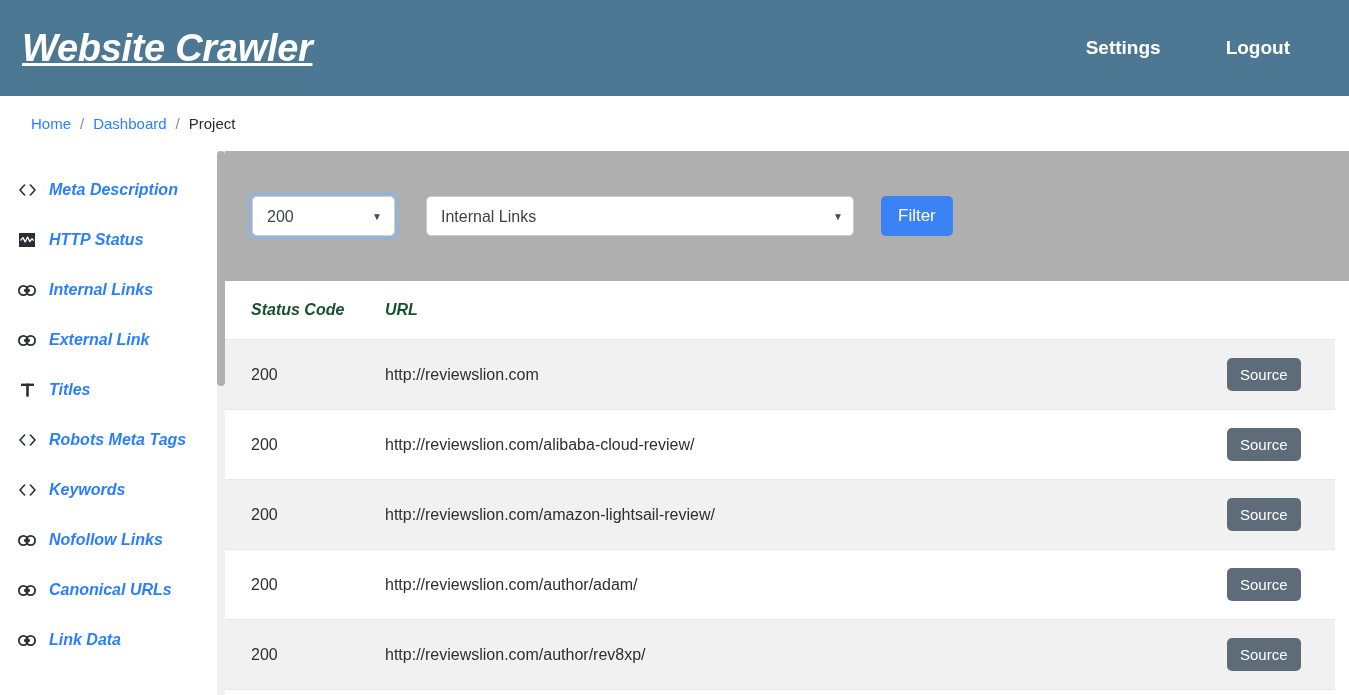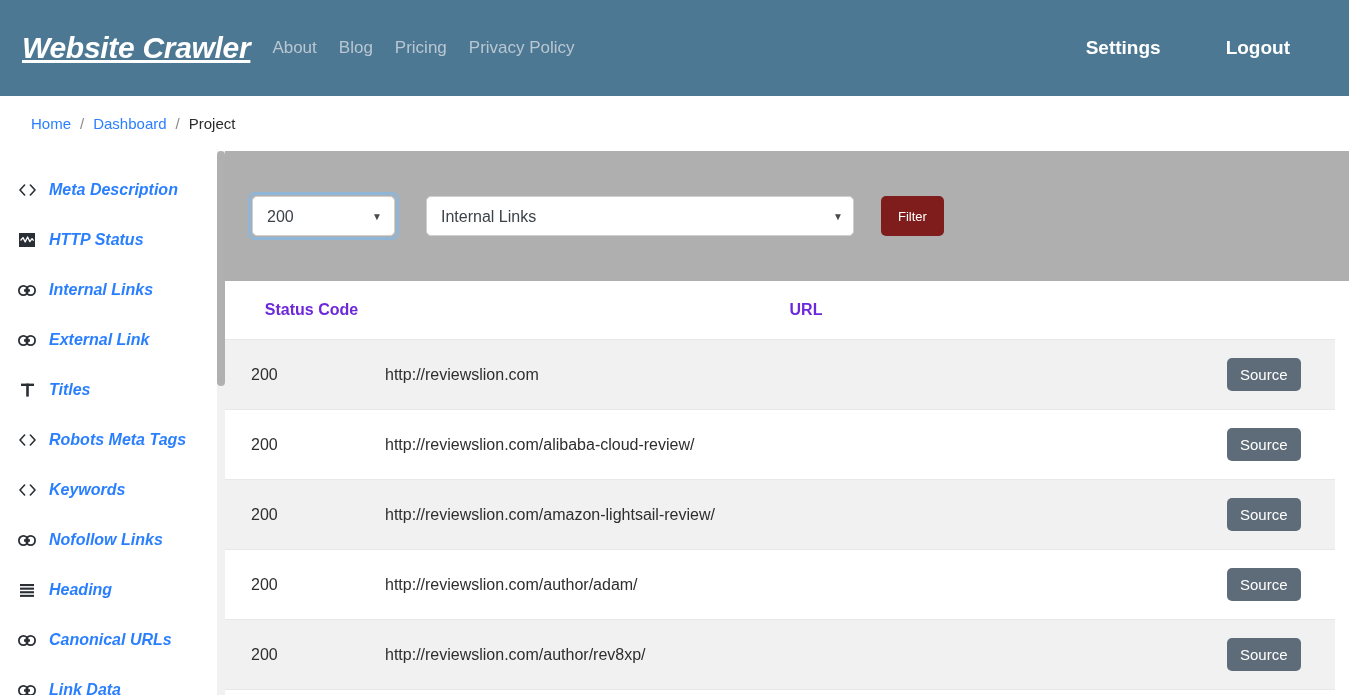--- a/index.html
+++ b/index.html
@@ -14,21 +14,21 @@
   
   .navbar {
     height: 96px;
     background: #4d7893;
     display: flex;
     align-items: center;
     padding: 0 24px 0 22px;
     position: relative;
   }
   .brand {
-    font-size: 30px;
+    font-size: 38px;
     font-style: italic;
     font-weight: bold;
     color: #ffffff;
     letter-spacing: -0.3px;
     white-space: nowrap;
     margin-right: 22px;
   }
   .nav-links { display: flex; align-items: center; gap: 22px; }
   .nav-link {
     font-size: 17px;
@@ -155,46 +155,47 @@
     top: 50%;
     transform: translateY(-50%);
     pointer-events: none;
     font-size: 10px;
     color: #4a4a4a;
   }
   .sel-wrap.focused .caret { right: 14px; }
   .gap-a { width: 27px; flex: 0 0 27px; }
   .gap-b { width: 27px; flex: 0 0 27px; }
   .filter-btn {
-    background: #7f1d1d;
+    background: #3b82f6;
     color: #ffffff;
     border: none;
     border-radius: 5px;
     font-family: "Liberation Sans", sans-serif;
-    font-size: 13px;
+    font-size: 17px;
     height: 40px;
     padding: 0 17px;
     cursor: pointer;
   }
 
   
   .table-area { width: 1110px; background: #ffffff; }
   table.results {
     width: 1110px;
     border-collapse: collapse;
     table-layout: fixed;
   }
   table.results th {
-    text-align: center;
+    text-align: left;
     font-size: 16px;
     font-weight: bold;
-    color: #6d28d9;
+    color: #14532d;
     padding: 20px 0 20px 0;
     background: #ffffff;
     border-bottom: 1px solid #e6e8eb;
+    font-style: italic;
   }
   table.results td {
     font-size: 16px;
     color: #2e2e2e;
     padding: 18px 0;
     border-bottom: 1px solid #e6e8eb;
     vertical-align: middle;
   }
   .col-status { width: 147px; padding-left: 26px !important; }
   .col-url { width: 855px; padding-left: 13px !important; }
@@ -211,26 +212,20 @@
     cursor: pointer;
     white-space: nowrap;
     text-align: center;
   }
 </style>
 </head>
 <body>
 
 <div class="navbar">
   <a class="brand" href="#">Website Crawler</a>
-  <div class="nav-links">
-    <a class="nav-link" href="#">About</a>
-    <a class="nav-link" href="#">Blog</a>
-    <a class="nav-link" href="#">Pricing</a>
-    <a class="nav-link" href="#">Privacy Policy</a>
-  </div>
   <div class="nav-right">
     <a class="nav-right-link" href="#">Settings</a>
     <a class="nav-right-link" href="#">Logout</a>
   </div>
 </div>
 
 <nav class="breadcrumb">
   <a class="crumb-link" href="#">Home</a>
   <span class="crumb-sep">/</span>
   <a class="crumb-link" href="#">Dashboard</a>
@@ -318,31 +313,20 @@
       <span class="side-icon">
         <svg width="18" height="11" viewBox="0 0 18 11">
             <rect x="0.9" y="0.9" width="9" height="9.2" rx="4.6" stroke="#2a2f36" stroke-width="1.8" fill="none"></rect>
             <rect x="8.1" y="0.9" width="9" height="9.2" rx="4.6" stroke="#2a2f36" stroke-width="1.8" fill="none"></rect>
             <rect x="6" y="4.3" width="6" height="2.4" fill="#2a2f36"></rect>
           </svg>
       </span>
       <span class="side-label">Nofollow Links</span>
     </a>
 
-    <a class="side-item" href="#">
-      <span class="side-icon">
-        <svg width="14" height="13" viewBox="0 0 14 13">
-            <rect x="0" y="0" width="14" height="2.1" fill="#2a2f36"></rect>
-            <rect x="0" y="3.6" width="14" height="2.1" fill="#2a2f36"></rect>
-            <rect x="0" y="7.2" width="14" height="2.1" fill="#2a2f36"></rect>
-            <rect x="0" y="10.8" width="14" height="2.1" fill="#2a2f36"></rect>
-          </svg>
-      </span>
-      <span class="side-label">Heading</span>
-    </a>
 
     <a class="side-item" href="#">
       <span class="side-icon">
         <svg width="18" height="11" viewBox="0 0 18 11">
             <rect x="0.9" y="0.9" width="9" height="9.2" rx="4.6" stroke="#2a2f36" stroke-width="1.8" fill="none"></rect>
             <rect x="8.1" y="0.9" width="9" height="9.2" rx="4.6" stroke="#2a2f36" stroke-width="1.8" fill="none"></rect>
             <rect x="6" y="4.3" width="6" height="2.4" fill="#2a2f36"></rect>
           </svg>
       </span>
       <span class="side-label">Canonical URLs</span>

